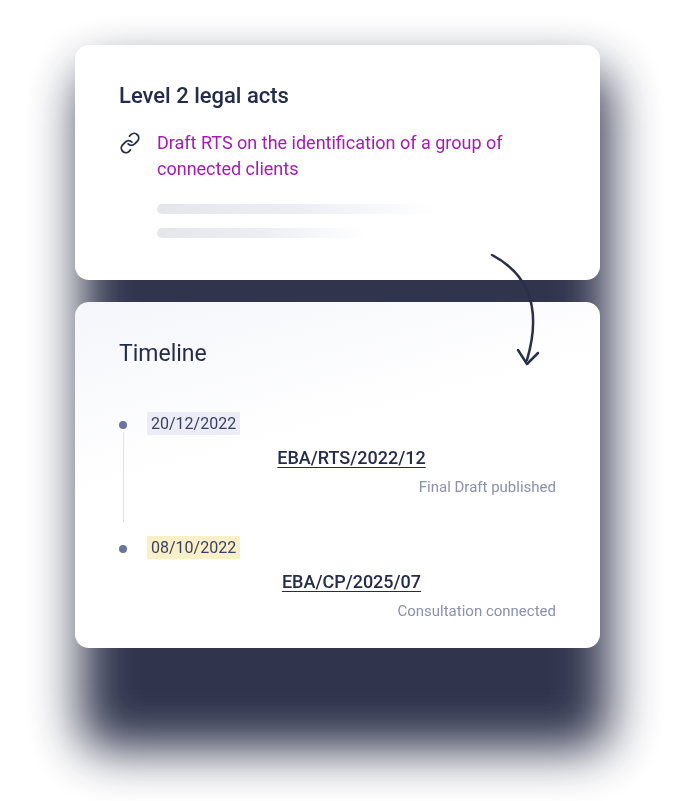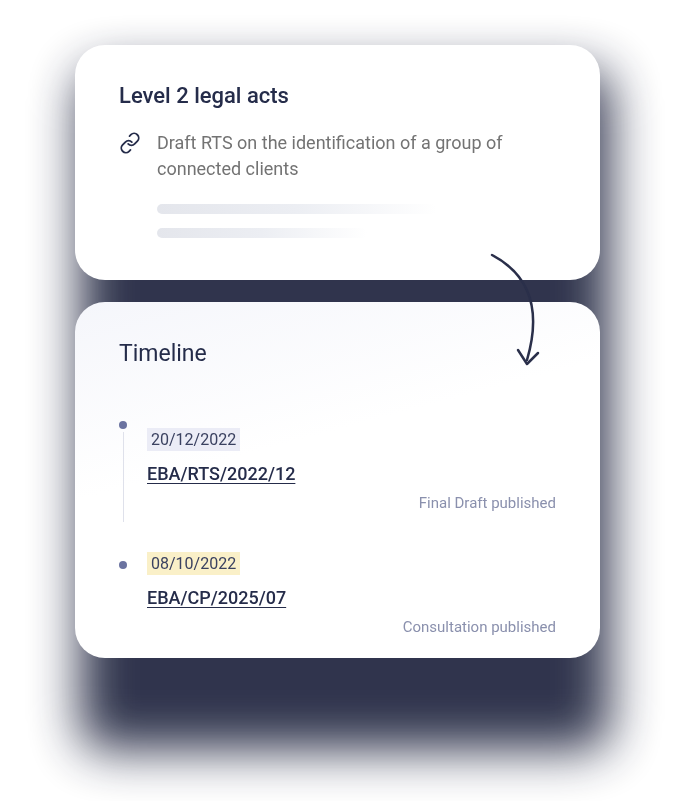--- a/index.html
+++ b/index.html
@@ -31,32 +31,32 @@
 
     .container {
       position: absolute;
       top: 45px;
       left: 75px;
       width: 525px;
     }
 
     .card {
       background: #ffffff;
-      border-radius: 30px;
+      border-radius: 14px;
       padding: 38px 44px 42px 44px;
       position: relative;
     }
 
     .card-top {
       margin-bottom: 22px;
     }
 
     .card-bottom {
       background: linear-gradient(165deg, #f5f6fb 0%, #ffffff 40%);
-      padding-bottom: 22px;
+      padding-bottom: 28px;
     }
 
     .legal-title {
       font-size: 22px;
       font-weight: 500;
       color: #252c4a;
       margin-bottom: 22px;
     }
 
     .link-row {
@@ -70,21 +70,21 @@
       flex-shrink: 0;
       width: 22px;
       height: 22px;
       margin-top: 2px;
       color: #252c4a;
     }
 
     .link-text {
       font-size: 18px;
       line-height: 1.45;
-      color: #737373;
+      color: #a21caf;
     }
 
     .skeleton-lines {
       padding-left: 38px;
       display: flex;
       flex-direction: column;
       gap: 14px;
     }
 
     .skeleton {
@@ -156,34 +156,34 @@
     .date-badge {
       display: inline-block;
       font-size: 16px;
       color: #3a4160;
       padding: 2px 4px;
       margin-bottom: 12px;
     }
 
     .date-badge.lavender {
       background: #ebecf6;
-      margin-top: 16px;
     }
 
     .date-badge.yellow {
       background: #faf0c8;
     }
 
     .doc-ref {
       font-size: 18px;
       font-weight: 500;
       color: #252c4a;
       text-decoration: underline;
       text-underline-offset: 3px;
       margin-bottom: 10px;
+      text-align: center;
     }
 
     .status-text {
       font-size: 15px;
       color: #8a90ad;
       text-align: right;
     }
 
     .arrow-svg {
       position: absolute;
@@ -218,21 +218,21 @@
       <div class="skeleton long"></div>
       <div class="skeleton short"></div>
     </div>
   </div>
 
   <div class="card card-bottom">
     <h2 class="timeline-title">Timeline</h2>
 
     <div id="timeline-list">
         <div class="timeline-item"><div class="timeline-dot"></div><div class="timeline-line"></div><div class="date-badge lavender">20/12/2022</div><div class="doc-ref">EBA/RTS/2022/12</div><div class="status-text">Final Draft published</div></div>
-        <div class="timeline-item"><div class="timeline-dot"></div><div class="date-badge yellow">08/10/2022</div><div class="doc-ref">EBA/CP/2025/07</div><div class="status-text">Consultation published</div></div>
+        <div class="timeline-item"><div class="timeline-dot"></div><div class="date-badge yellow">08/10/2022</div><div class="doc-ref">EBA/CP/2025/07</div><div class="status-text">Consultation connected</div></div>
       </div>
   </div>
 
 </div>
 
 <svg class="arrow-svg" viewBox="0 0 90 130">
   <path d="M 15 5 Q 72 35 50 110" fill="none" stroke="#2a2f4a" stroke-width="2.5" stroke-linecap="round"></path>
   <path d="M 41 100 L 50 114 L 61 103" fill="none" stroke="#2a2f4a" stroke-width="2.5" stroke-linecap="round" stroke-linejoin="round"></path>
 </svg>
 

